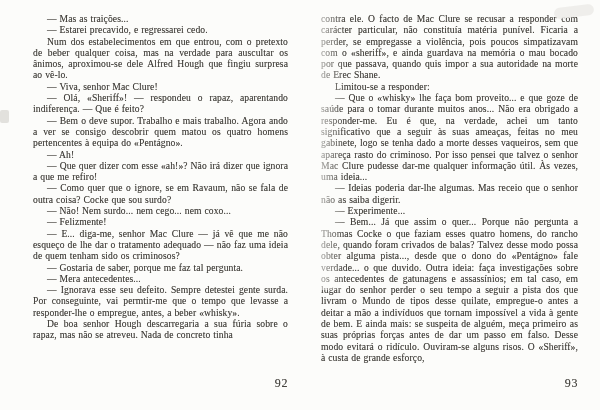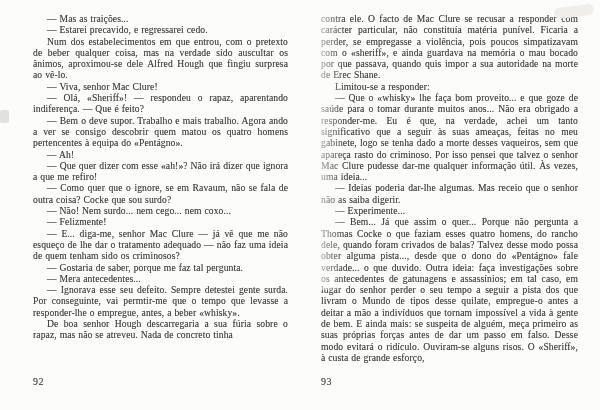--- a/index.html
+++ b/index.html
@@ -38,22 +38,22 @@
     letter-spacing: 0.1px;
     word-spacing: 0.4px;
     text-shadow: 0 0 0.4px rgba(86, 82, 74, 0.55);
   }
   .text-block p.continuation { text-indent: 0; }
   .pagenum {
     position: absolute;
     top: 376px;
     left: 0;
     width: 100%;
-    text-align: left;
-    font-size: 10px;
+    text-align: right;
+    font-size: 12px;
     letter-spacing: 0.6px;
     color: #45433f;
     text-shadow: 0 0 0.4px rgba(86, 82, 74, 0.55);
   }
   
   .gutter-fade {
     position: absolute;
     left: 318px;
     top: 0;
     width: 28px;
@@ -87,21 +87,21 @@
 </style>
 </head>
 <body>
 
 <div class="scan">
 
   <div class="page page-left">
     <div class="text-block">
       <p>— Mas as traições...</p>
       <p>— Estarei precavido, e regressarei cedo.</p>
-      <p>Num dos estabelecimentos em que entrou, com o pretexto de beber qualquer coisa, mas na verdade sido auscultar os ânimos, aproximou-se dele Alfred Hough que fingiu surpresa ao vê-lo.</p>
+      <p>Num dos estabelecimentos em que entrou, com o pretexto de beber qualquer coisa, mas na verdade para auscultar os ânimos, aproximou-se dele Alfred Hough que fingiu surpresa ao vê-lo.</p>
       <p>— Viva, senhor Mac Clure!</p>
       <p>— Olá, «Sheriff»! — respondeu o rapaz, aparentando indiferença. — Que é feito?</p>
       <p>— Bem o deve supor. Trabalho e mais trabalho. Agora ando a ver se consigo descobrir quem matou os quatro homens pertencentes à equipa do «Pentágno».</p>
       <p>— Ah!</p>
       <p>— Que quer dizer com esse «ah!»? Não irá dizer que ignora a que me refiro!</p>
       <p>— Como quer que o ignore, se em Ravaum, não se fala de outra coisa? Cocke que sou surdo?</p>
       <p>— Não! Nem surdo... nem cego... nem coxo...</p>
       <p>— Felizmente!</p>
       <p>— E... diga-me, senhor Mac Clure — já vê que me não esqueço de lhe dar o tratamento adequado — não faz uma ideia de quem tenham sido os criminosos?</p>
       <p>— Gostaria de saber, porque me faz tal pergunta.</p>

